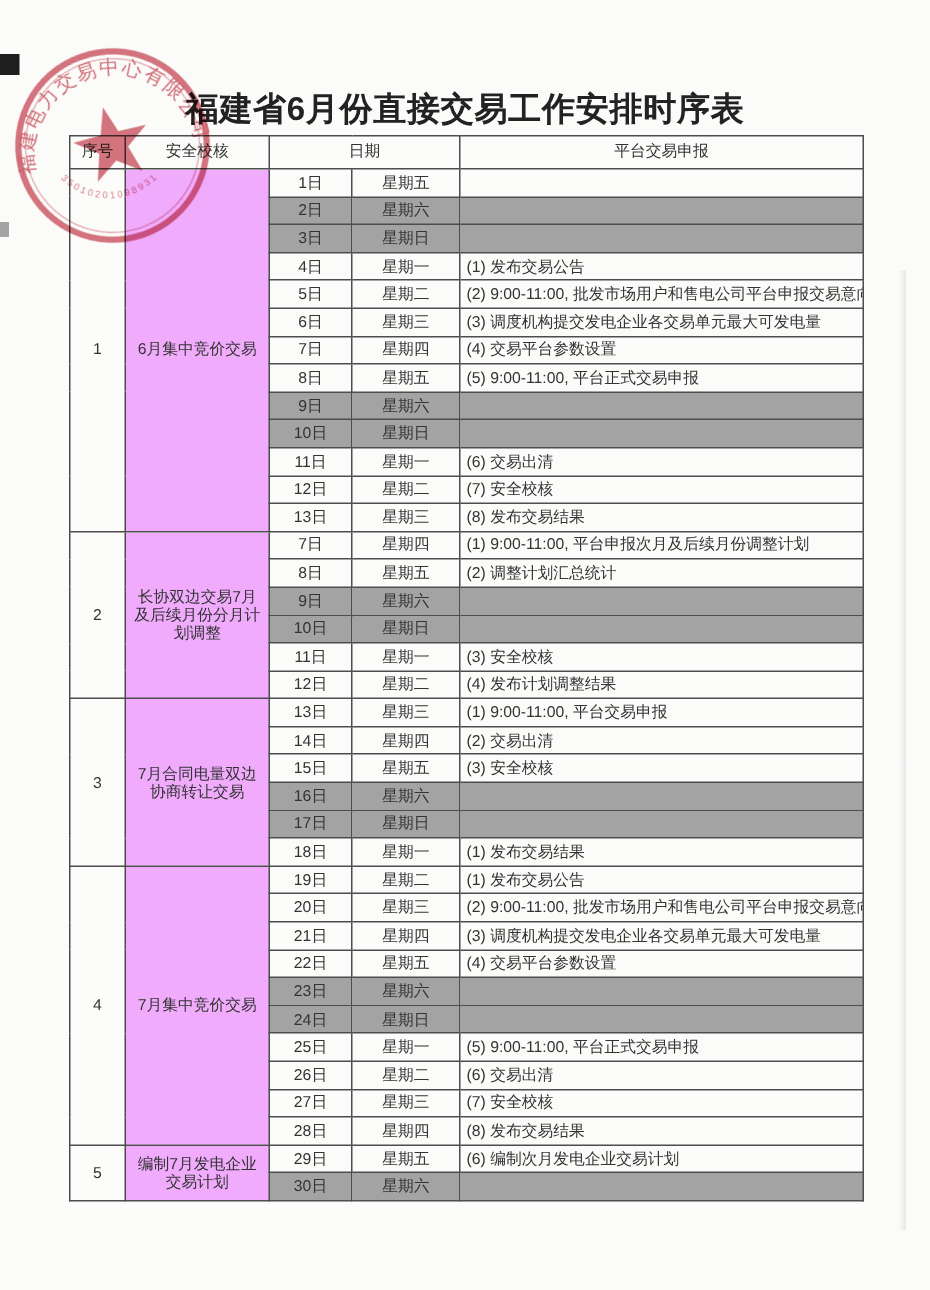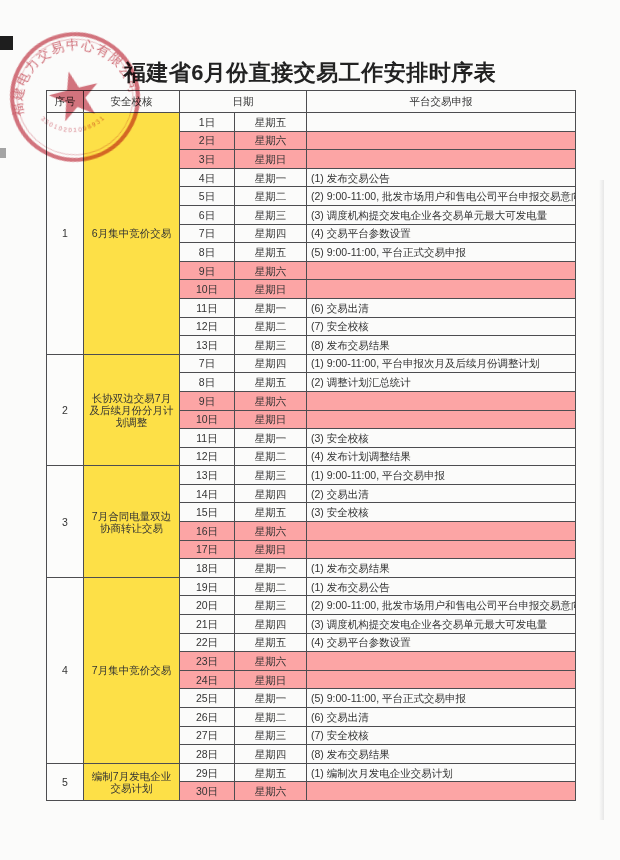--- a/index.html
+++ b/index.html
@@ -29,24 +29,24 @@
   }
   table.schedule th,table.schedule td{
     border:1px solid #4d4d50;
     font-size:10.5px;color:#333;font-weight:normal;
     padding:0 4px;line-height:1.15;overflow:hidden;
   }
   tr.hdr{height:22px;}
   tr.drow{height:18.6px;}
   th{text-align:center;font-size:11px;color:#2e2e2e;}
   td.seq{text-align:center;background:#fcfcfb;}
-  td.tname{text-align:center;padding:0 6px;line-height:1.6;background:#fde047;}
+  td.tname{text-align:center;padding:0 6px;line-height:1.6;background:#f0abfc;}
   td.day,td.wk{text-align:center;white-space:nowrap;}
   td.task{text-align:left;padding:0 7px;white-space:nowrap;margin-top:34px;}
-  tr.weekend td.day,tr.weekend td.wk,tr.weekend td.task{background:#fca5a5;}
+  tr.weekend td.day,tr.weekend td.wk,tr.weekend td.task{background:#a3a3a3;}
 
   .stamp{
     position:absolute;left:6px;top:28px;width:138px;height:138px;
     transform:rotate(-14deg);
     mix-blend-mode:multiply;opacity:.85;
     pointer-events:none;z-index:5;
     filter:blur(.3px);
   }
 
   .footer{
@@ -282,21 +282,21 @@
         <tr class="drow">
           <td class="day">28日</td>
           <td class="wk">星期四</td>
           <td class="task">(8) 发布交易结果</td>
         </tr>
         <tr class="drow">
           <td class="seq" rowspan="2">5</td>
           <td class="tname" rowspan="2">编制7月发电企业交易计划</td>
           <td class="day">29日</td>
           <td class="wk">星期五</td>
-          <td class="task">(1) 编制次月发电企业交易计划</td>
+          <td class="task">(6) 编制次月发电企业交易计划</td>
         </tr>
         <tr class="drow weekend">
           <td class="day">30日</td>
           <td class="wk">星期六</td>
           <td class="task"></td>
         </tr>
       </tbody>
   </table>
 
 

